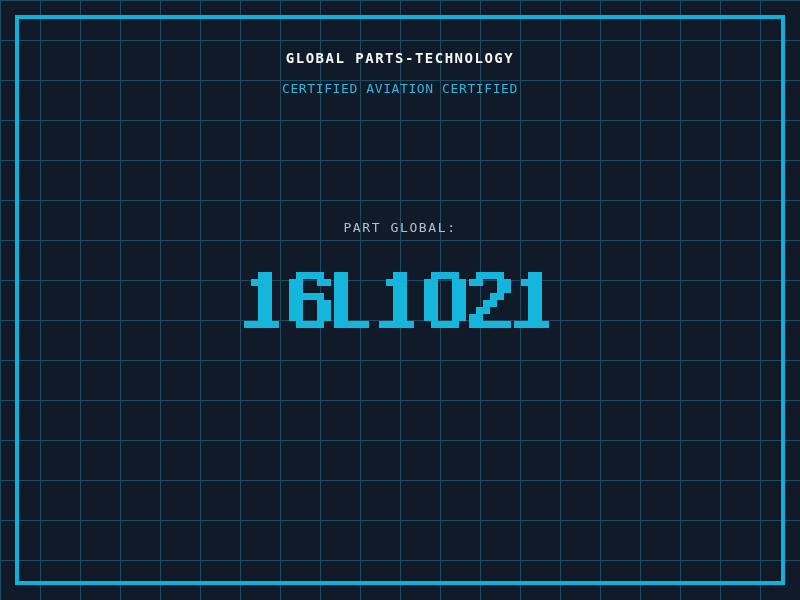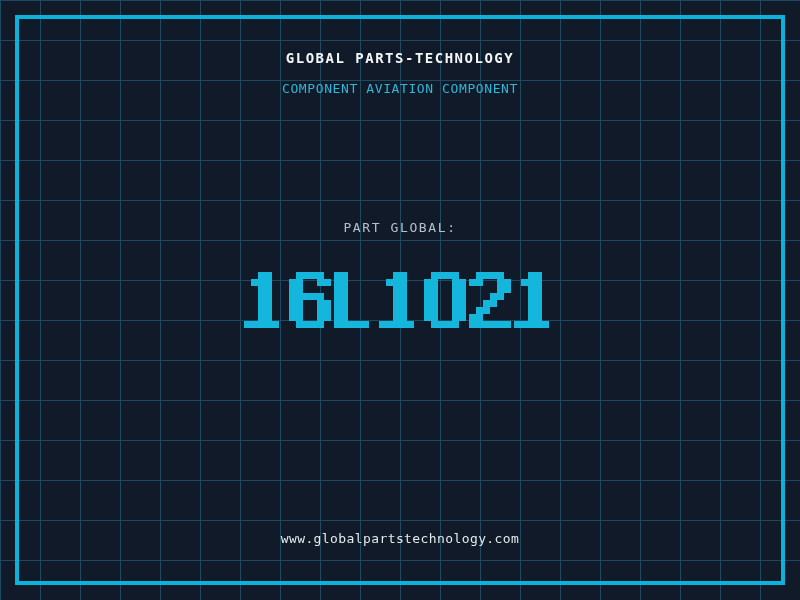--- a/index.html
+++ b/index.html
@@ -96,21 +96,21 @@
   }
 </style>
 </head>
 <body>
 
 <div class="stage">
   <div class="frame"></div>
 
   <div class="centered-line title">GLOBAL PARTS-TECHNOLOGY</div>
 
-  <div class="centered-line subtitle">COMPONENT AVIATION COMPONENT</div>
+  <div class="centered-line subtitle">CERTIFIED AVIATION CERTIFIED</div>
 
   <div class="centered-line part-label">PART GLOBAL:</div>
 
   <div class="part-number" id="part-number" aria-label="16L1021">
       <div class="pxglyph">
         <i style="left: 14px; top: 0px;"></i>
         <i style="left: 21px; top: 0px;"></i>
         <i style="left: 7px; top: 7px;"></i>
         <i style="left: 14px; top: 7px;"></i>
         <i style="left: 21px; top: 7px;"></i>
@@ -283,14 +283,13 @@
         <i style="left: 14px; top: 42px;"></i>
         <i style="left: 21px; top: 42px;"></i>
         <i style="left: 0px; top: 49px;"></i>
         <i style="left: 7px; top: 49px;"></i>
         <i style="left: 14px; top: 49px;"></i>
         <i style="left: 21px; top: 49px;"></i>
         <i style="left: 28px; top: 49px;"></i>
       </div>
     </div>
 
-  <div class="centered-line footer-url">www.globalpartstechnology.com</div>
 </div>
 
 </body></html>

